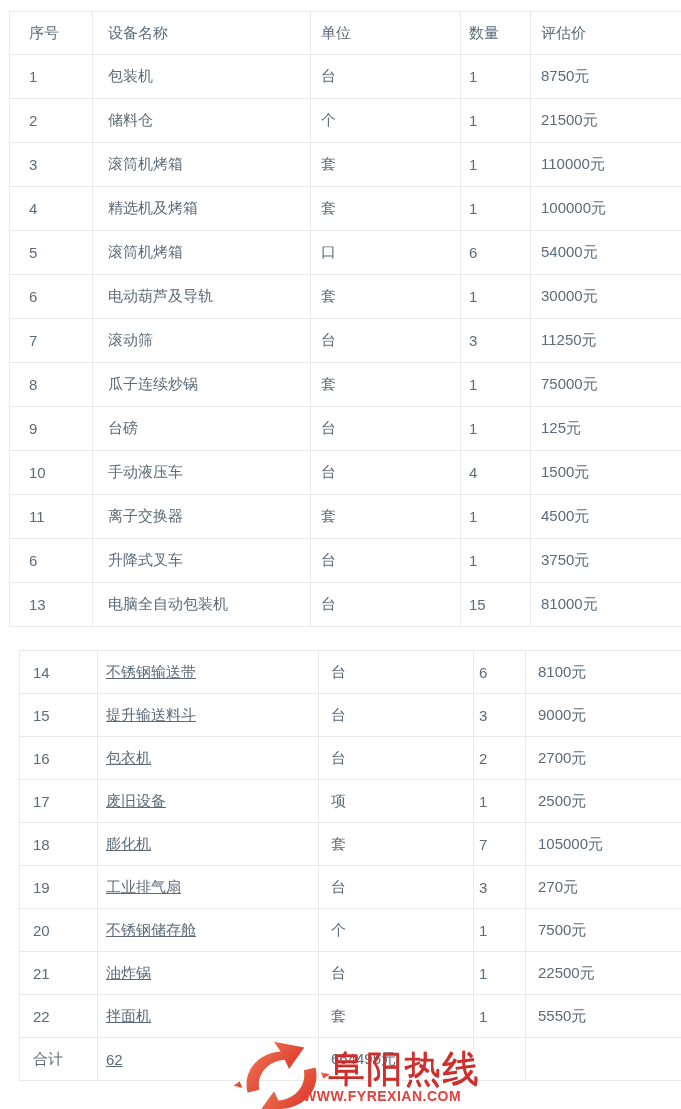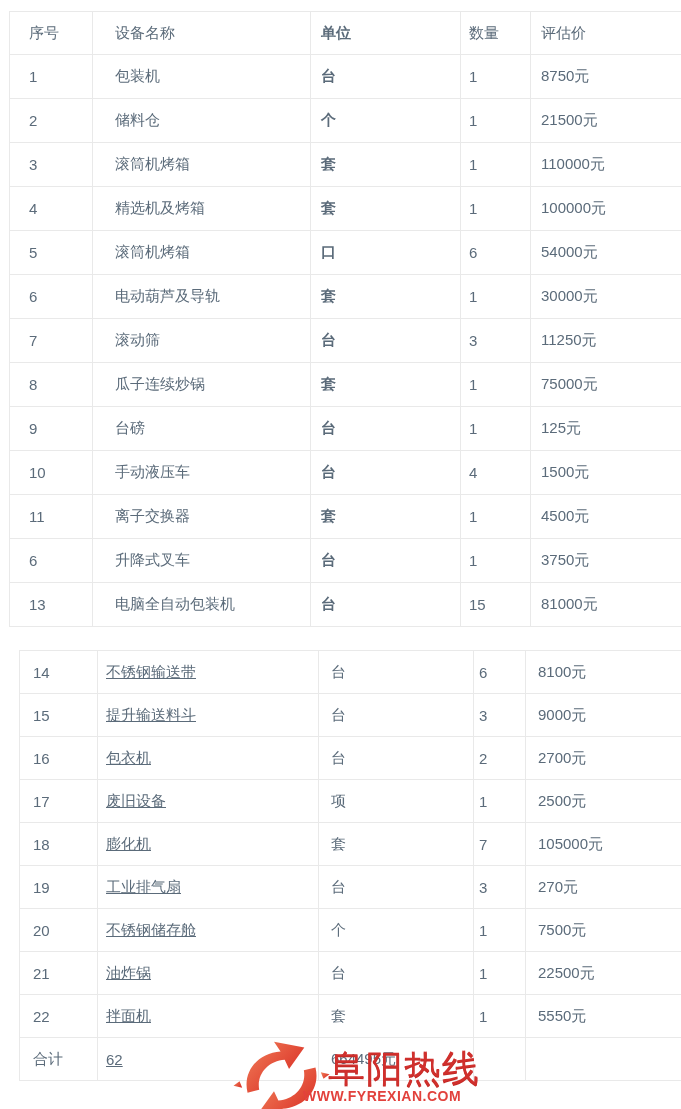--- a/index.html
+++ b/index.html
@@ -28,22 +28,22 @@
     overflow: hidden;
     padding: 0;
   }
   .t1 { left: 9px;  top: 11px;  width: 771px; }
   .t2 { left: 19px; top: 650px; width: 761px; }
   .t1 th { height: 43px; }
   .t1 td { height: 44px; }
   .t2 td { height: 43px; }
 
   .t1 th:nth-child(1), .t1 td:nth-child(1) { padding-left: 19px; }
-  .t1 th:nth-child(2), .t1 td:nth-child(2) { padding-left: 22px;  }
-  .t1 th:nth-child(3), .t1 td:nth-child(3) { padding-left: 10px; font-weight: bold; }
+  .t1 th:nth-child(2), .t1 td:nth-child(2) { padding-left: 15px;  }
+  .t1 th:nth-child(3), .t1 td:nth-child(3) { padding-left: 10px; }
   .t1 th:nth-child(4), .t1 td:nth-child(4) { padding-left: 8px;  }
   .t1 th:nth-child(5), .t1 td:nth-child(5) { padding-left: 10px; }
 
   .t2 td:nth-child(1) { padding-left: 13px; }
   .t2 td:nth-child(2) { padding-left: 8px; text-decoration: underline;  }
   .t2 td:nth-child(3) { padding-left: 12px; }
   .t2 td:nth-child(4) { padding-left: 5px;  }
   .t2 td:nth-child(5) { padding-left: 12px; }
 
   .wm { position: absolute; left: 232px; top: 1038px; z-index: 5; width: 240px; height: 80px; }

